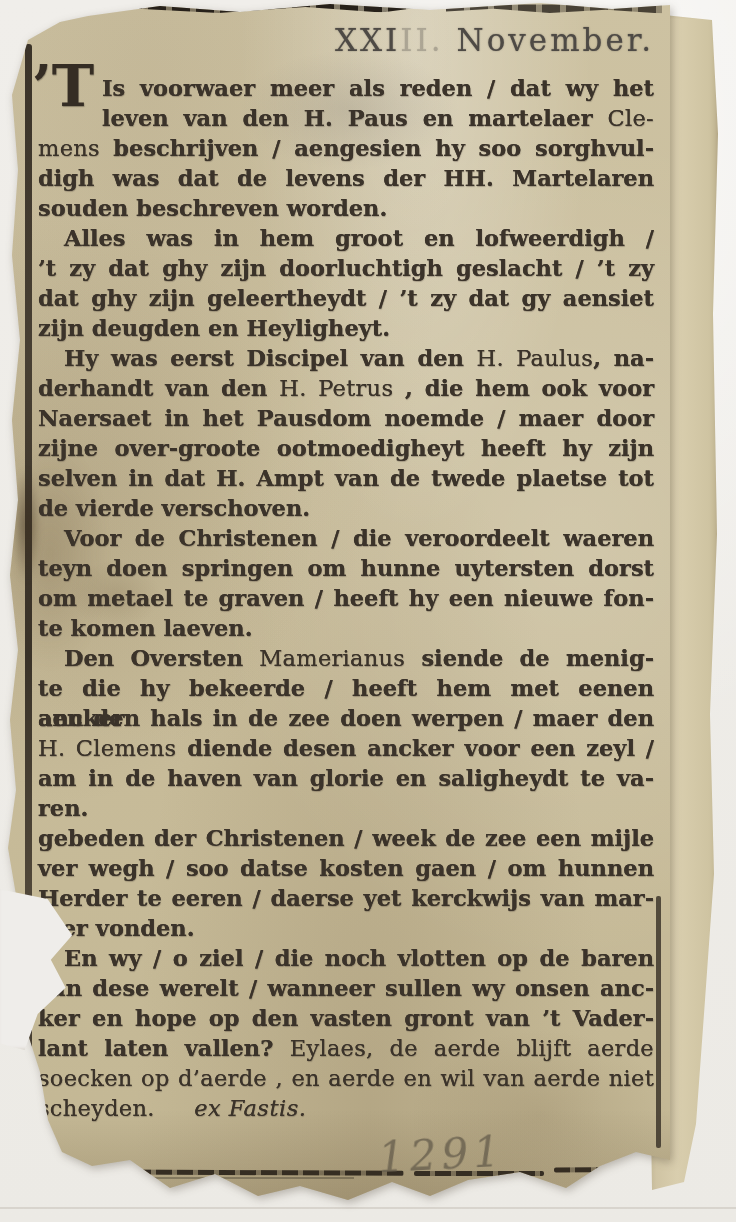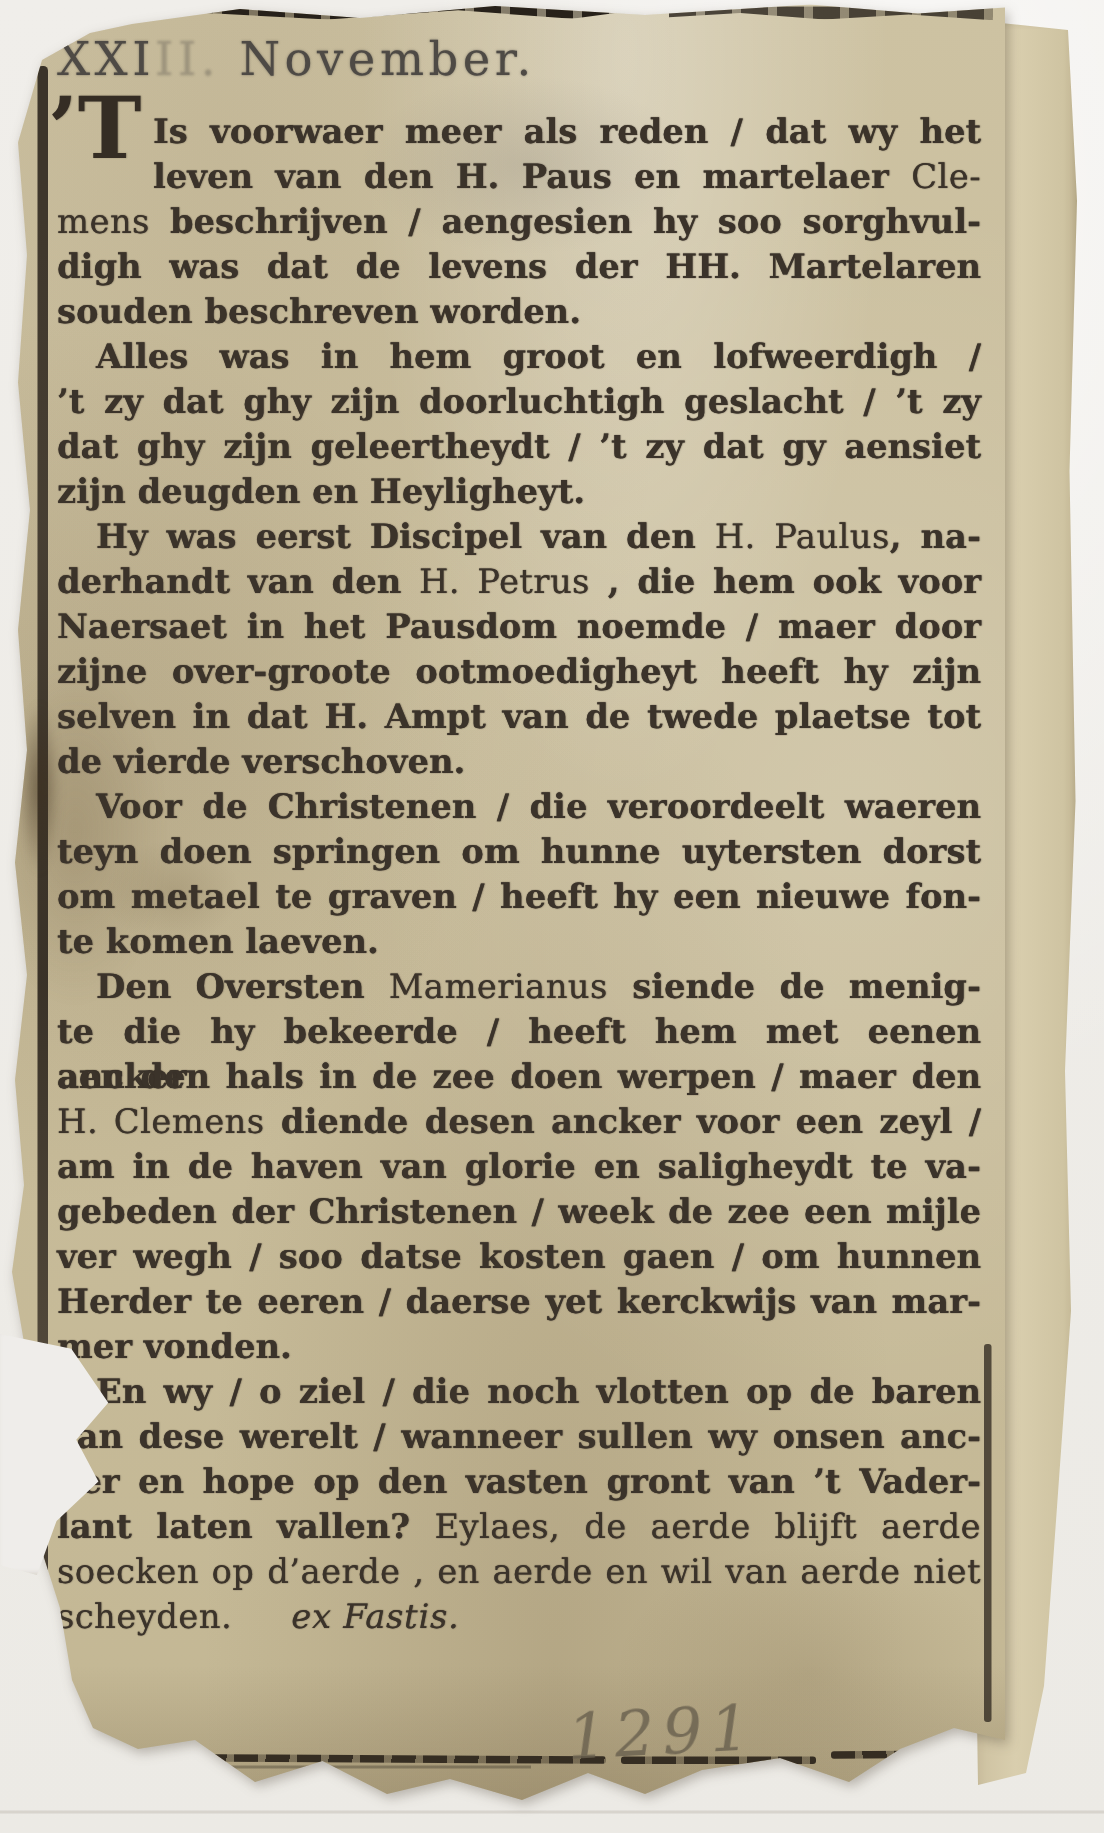--- a/index.html
+++ b/index.html
@@ -44,21 +44,21 @@
   .vrule-smudge{position:absolute;left:12px;top:468px;width:28px;height:115px;filter:blur(3px);
     background:radial-gradient(closest-side,rgba(62,48,30,.55),transparent);}
   .rrule{position:absolute;left:656px;top:896px;width:5px;height:252px;background:#2b241c;opacity:.75;border-radius:2px;}
   .ruleb{position:absolute;height:5px;border-radius:2px;
     background:repeating-linear-gradient(90deg,#352d22 0 16px,rgba(53,45,34,.4) 16px 21px);}
   .ruleb.b1{left:72px;top:1170px;width:332px;transform:rotate(.3deg);}
   .ruleb.b2{left:414px;top:1171px;width:130px;}
   .ruleb.b3{left:554px;top:1167px;width:148px;transform:rotate(-.4deg);}
   .ruleb-echo{position:absolute;left:104px;top:1177px;width:250px;height:2px;background:rgba(53,45,34,.35);}
   
-  .header{position:absolute;left:38px;top:22px;width:616px;text-align:left;
+  .header{position:absolute;left:38px;top:22px;width:616px;text-align:right;
     font-size:31px;letter-spacing:3px;color:#4e4a45;
     text-shadow:0 0 1.5px rgba(78,74,69,.7);}
   .header .faded{opacity:.32;filter:blur(.6px);}
   
   .textcol{position:absolute;left:38px;top:73px;width:616px;color:#3b332a;}
   .line{height:30px;line-height:30px;font-size:22.5px;text-align:justify;text-align-last:justify;
     text-shadow:0 0 .6px rgba(59,51,42,.9),.5px .5px .9px rgba(59,51,42,.3);}
   .line.last{text-align-last:left;}
   .line.indent{text-indent:26px;}
   .line.padded{padding-left:64px;}
@@ -134,20 +134,21 @@
             <div class="line"><span class="s-b">teyn doen springen om hunne uytersten dorst</span></div>
             <div class="line"><span class="s-b">om metael te graven / heeft hy een nieuwe fon-</span></div>
             <div class="line last"><span class="s-b">te komen laeven.</span></div>
           </div>
           <div>
             <div class="line indent"><span class="s-b">Den Oversten </span><span class="s-r">Mamerianus</span><span class="s-b"> siende de menig-</span></div>
             <div class="line"><span class="s-b">te die hy bekeerde / heeft hem met eenen ancker</span></div>
             <div class="line"><span class="s-b">aen den hals in de zee doen werpen / maer den</span></div>
             <div class="line"><span class="s-r">H. Clemens</span><span class="s-b"> diende desen ancker voor een zeyl /</span></div>
             <div class="line"><span class="s-b">am in de haven van glorie en saligheydt te va-</span></div>
+            <div class="line last"><span class="s-b">ren.</span></div>
           </div>
           <div>
             <div class="line"><span class="s-b">gebeden der Christenen / week de zee een mijle</span></div>
             <div class="line"><span class="s-b">ver wegh / soo datse kosten gaen / om hunnen</span></div>
             <div class="line"><span class="s-b">Herder te eeren / daerse yet kerckwijs van mar-</span></div>
             <div class="line last"><span class="s-b">mer vonden.</span></div>
           </div>
           <div>
             <div class="line indent"><span class="s-b">En wy / o ziel / die noch vlotten op de baren</span></div>
             <div class="line"><span class="s-b">van dese werelt / wanneer sullen wy onsen anc-</span></div>

